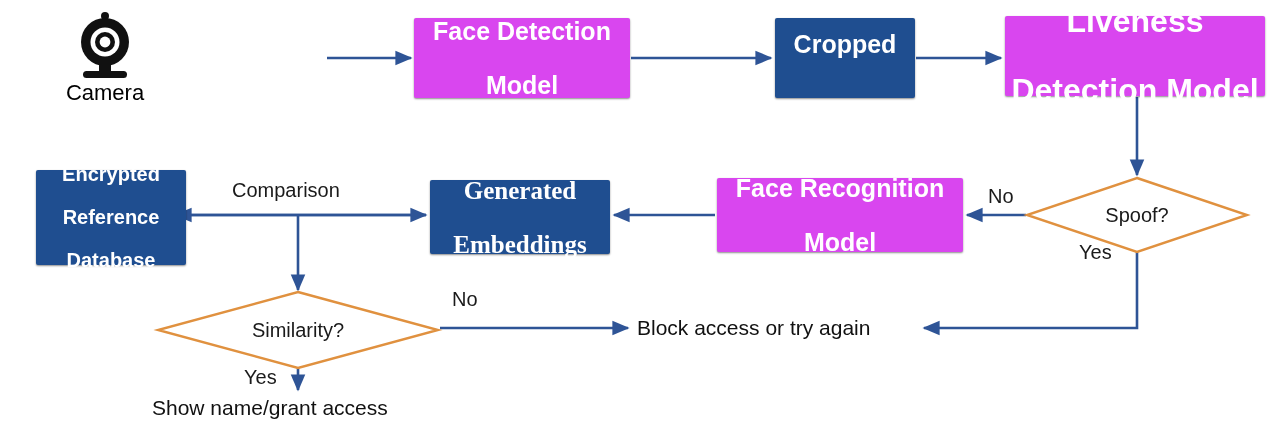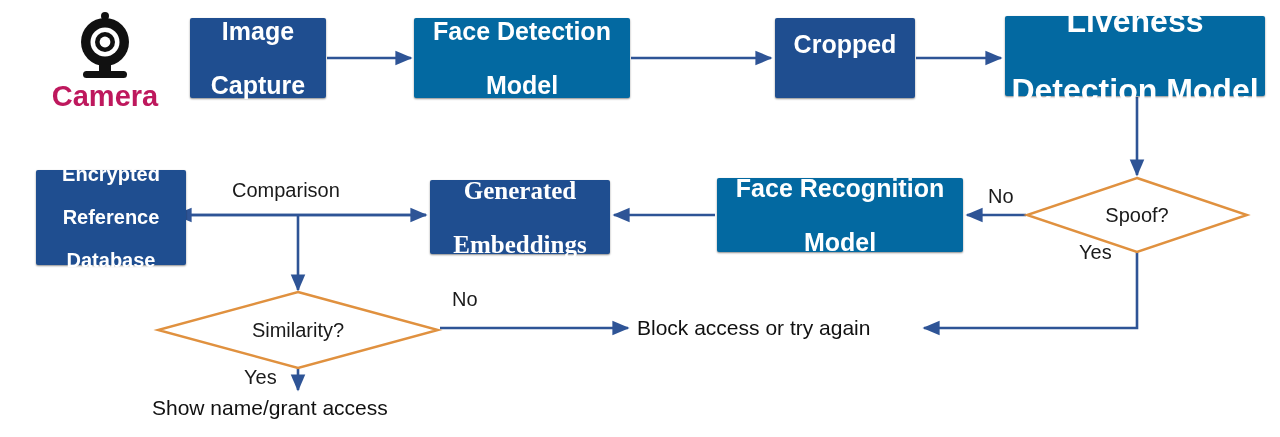--- a/index.html
+++ b/index.html
@@ -33,21 +33,21 @@
     text-align: center;
     line-height: 1.08;
     font-weight: bold;
     color: #ffffff;
     border-radius: 2px;
     box-shadow: 0 1px 2px rgba(0,0,0,0.45);
     z-index: 3;
     padding: 2px 4px;
   }
   .node-blue { background: #1F4E90; }
-  .node-orange { background: #0369a1; }
+  .node-orange { background: #d946ef; }
   .node span { display: block; width: 100%; }
 
   .diamond-label {
     position: absolute;
     display: flex;
     align-items: center;
     justify-content: center;
     color: #1a1a1a;
     font-size: 20px;
     z-index: 4;
@@ -66,24 +66,23 @@
     font-size: 21px;
     white-space: nowrap;
     z-index: 4;
   }
   .camera-wrap {
     position: absolute;
     z-index: 4;
     text-align: center;
   }
   .camera-caption {
-    color: #be185d;
-    font-size: 29px;
+    color: #000000;
+    font-size: 22px;
     margin-top: -2px;
-    font-weight: bold;
   }
 </style>
 </head>
 <body>
 
 <div id="canvas">
 
   <svg id="edges" viewBox="0 0 1280 437" xmlns="http://www.w3.org/2000/svg">
     <defs>
       <marker id="arrowhead" markerWidth="7" markerHeight="7" refX="6" refY="3.2" orient="auto" markerUnits="strokeWidth">
@@ -129,23 +128,20 @@
       <circle cx="40" cy="34" r="24" fill="#111111"></circle>
       <circle cx="40" cy="34" r="14.5" fill="#ffffff"></circle>
       <circle cx="40" cy="34" r="10" fill="#111111"></circle>
       <circle cx="40" cy="34" r="5.4" fill="#ffffff"></circle>
       <rect x="34" y="55" width="12" height="10" fill="#111111"></rect>
       <rect x="18" y="63" width="44" height="7" rx="3.5" fill="#111111"></rect>
     </svg>
     <div class="camera-caption">Camera</div>
   </div>
 
-  <div class="node node-blue" style="left:190px; top:18px; width:136px; height:80px; font-size:25px;">
-    <span><span>Image</span><br><span>Capture</span></span>
-  </div>
 
   <div class="node node-orange" style="left:414px; top:18px; width:216px; height:80px; font-size:25px;">
     <span><span>Face Detection</span><br><span>Model</span></span>
   </div>
 
   <div class="node node-blue" style="left:775px; top:18px; width:140px; height:80px; font-size:25px;">
     <span><span>Cropped</span><br></span>
   </div>
 
   <div class="node node-orange" style="left:1005px; top:16px; width:260px; height:80px; font-size:32px;">

